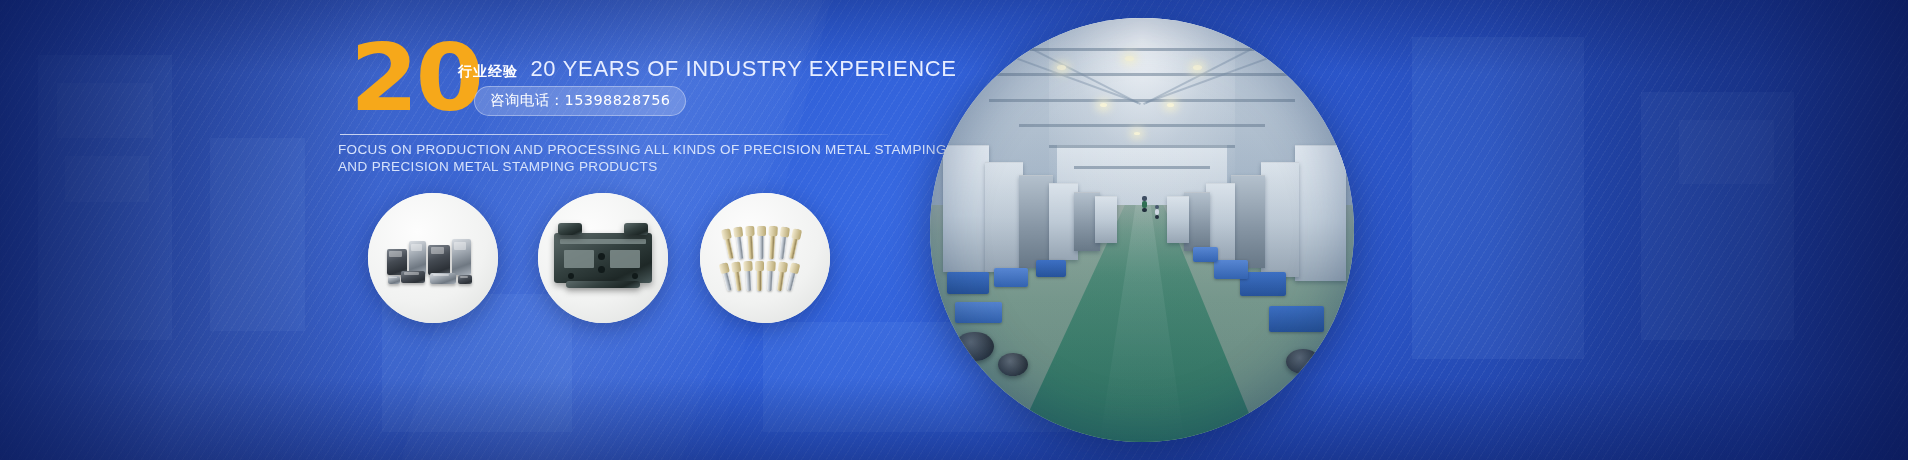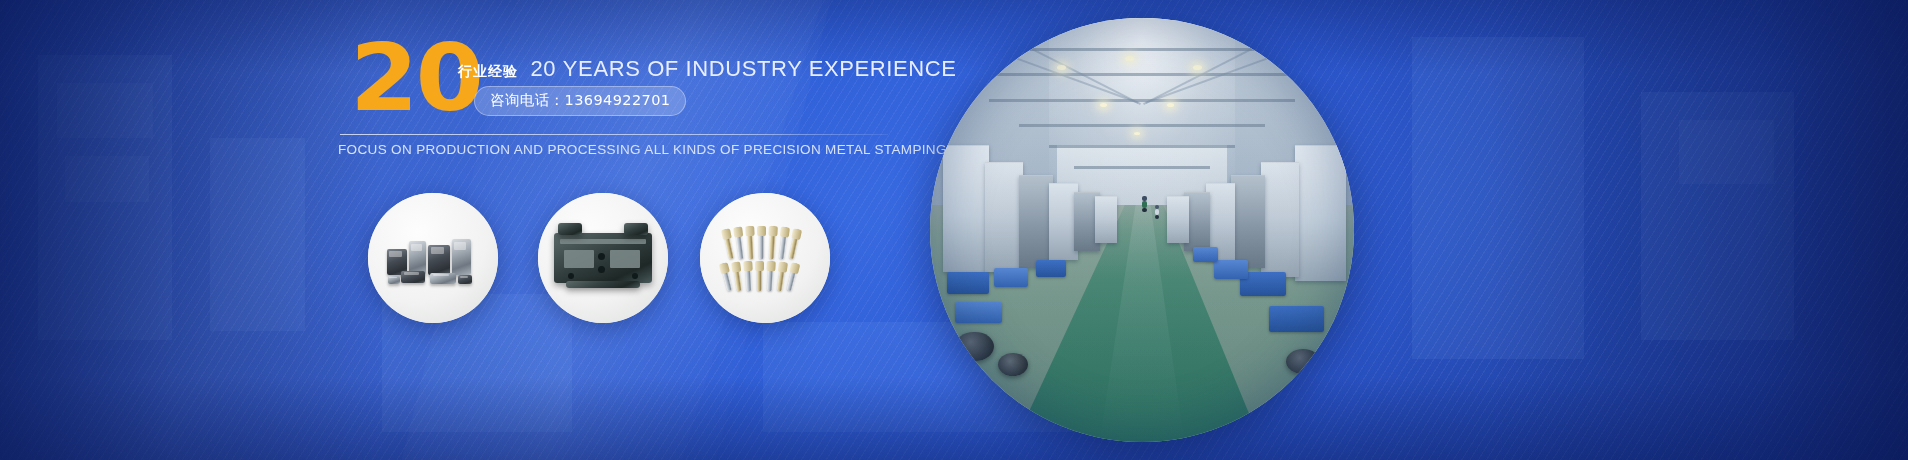--- a/index.html
+++ b/index.html
@@ -249,28 +249,29 @@
 
     <div class="headrow">
       <div class="num20">20</div>
 
       <div class="line1">
         <span class="cn-sm">行业经验</span>
         <span class="en-sm">20 YEARS OF INDUSTRY EXPERIENCE</span>
       </div>
 
       <div class="line2">
-        <span class="phone-pill">咨询电话：13694922701</span>
+        <span class="phone-pill">咨询电话：15398828756</span>
       </div>
     </div>
 
     <div class="divider"></div>
 
     <div class="desc">
       <div>FOCUS ON PRODUCTION AND PROCESSING ALL KINDS OF PRECISION METAL STAMPING MOLDS</div>
+      <div>AND PRECISION METAL STAMPING PRODUCTS</div>
     </div>
   </div>
 
   <div class="pcircle pc1">
     <div class="bgwash"></div>
     <div class="conn dark" style="left:19px;top:56px;width:20px;height:26px;"></div>
     <div class="conn" style="left:41px;top:48px;width:17px;height:34px;"></div>
     <div class="conn dark" style="left:60px;top:52px;width:22px;height:30px;"></div>
     <div class="conn" style="left:84px;top:46px;width:19px;height:36px;"></div>
     <div class="conn dark" style="left:33px;top:78px;width:24px;height:12px;"></div>

